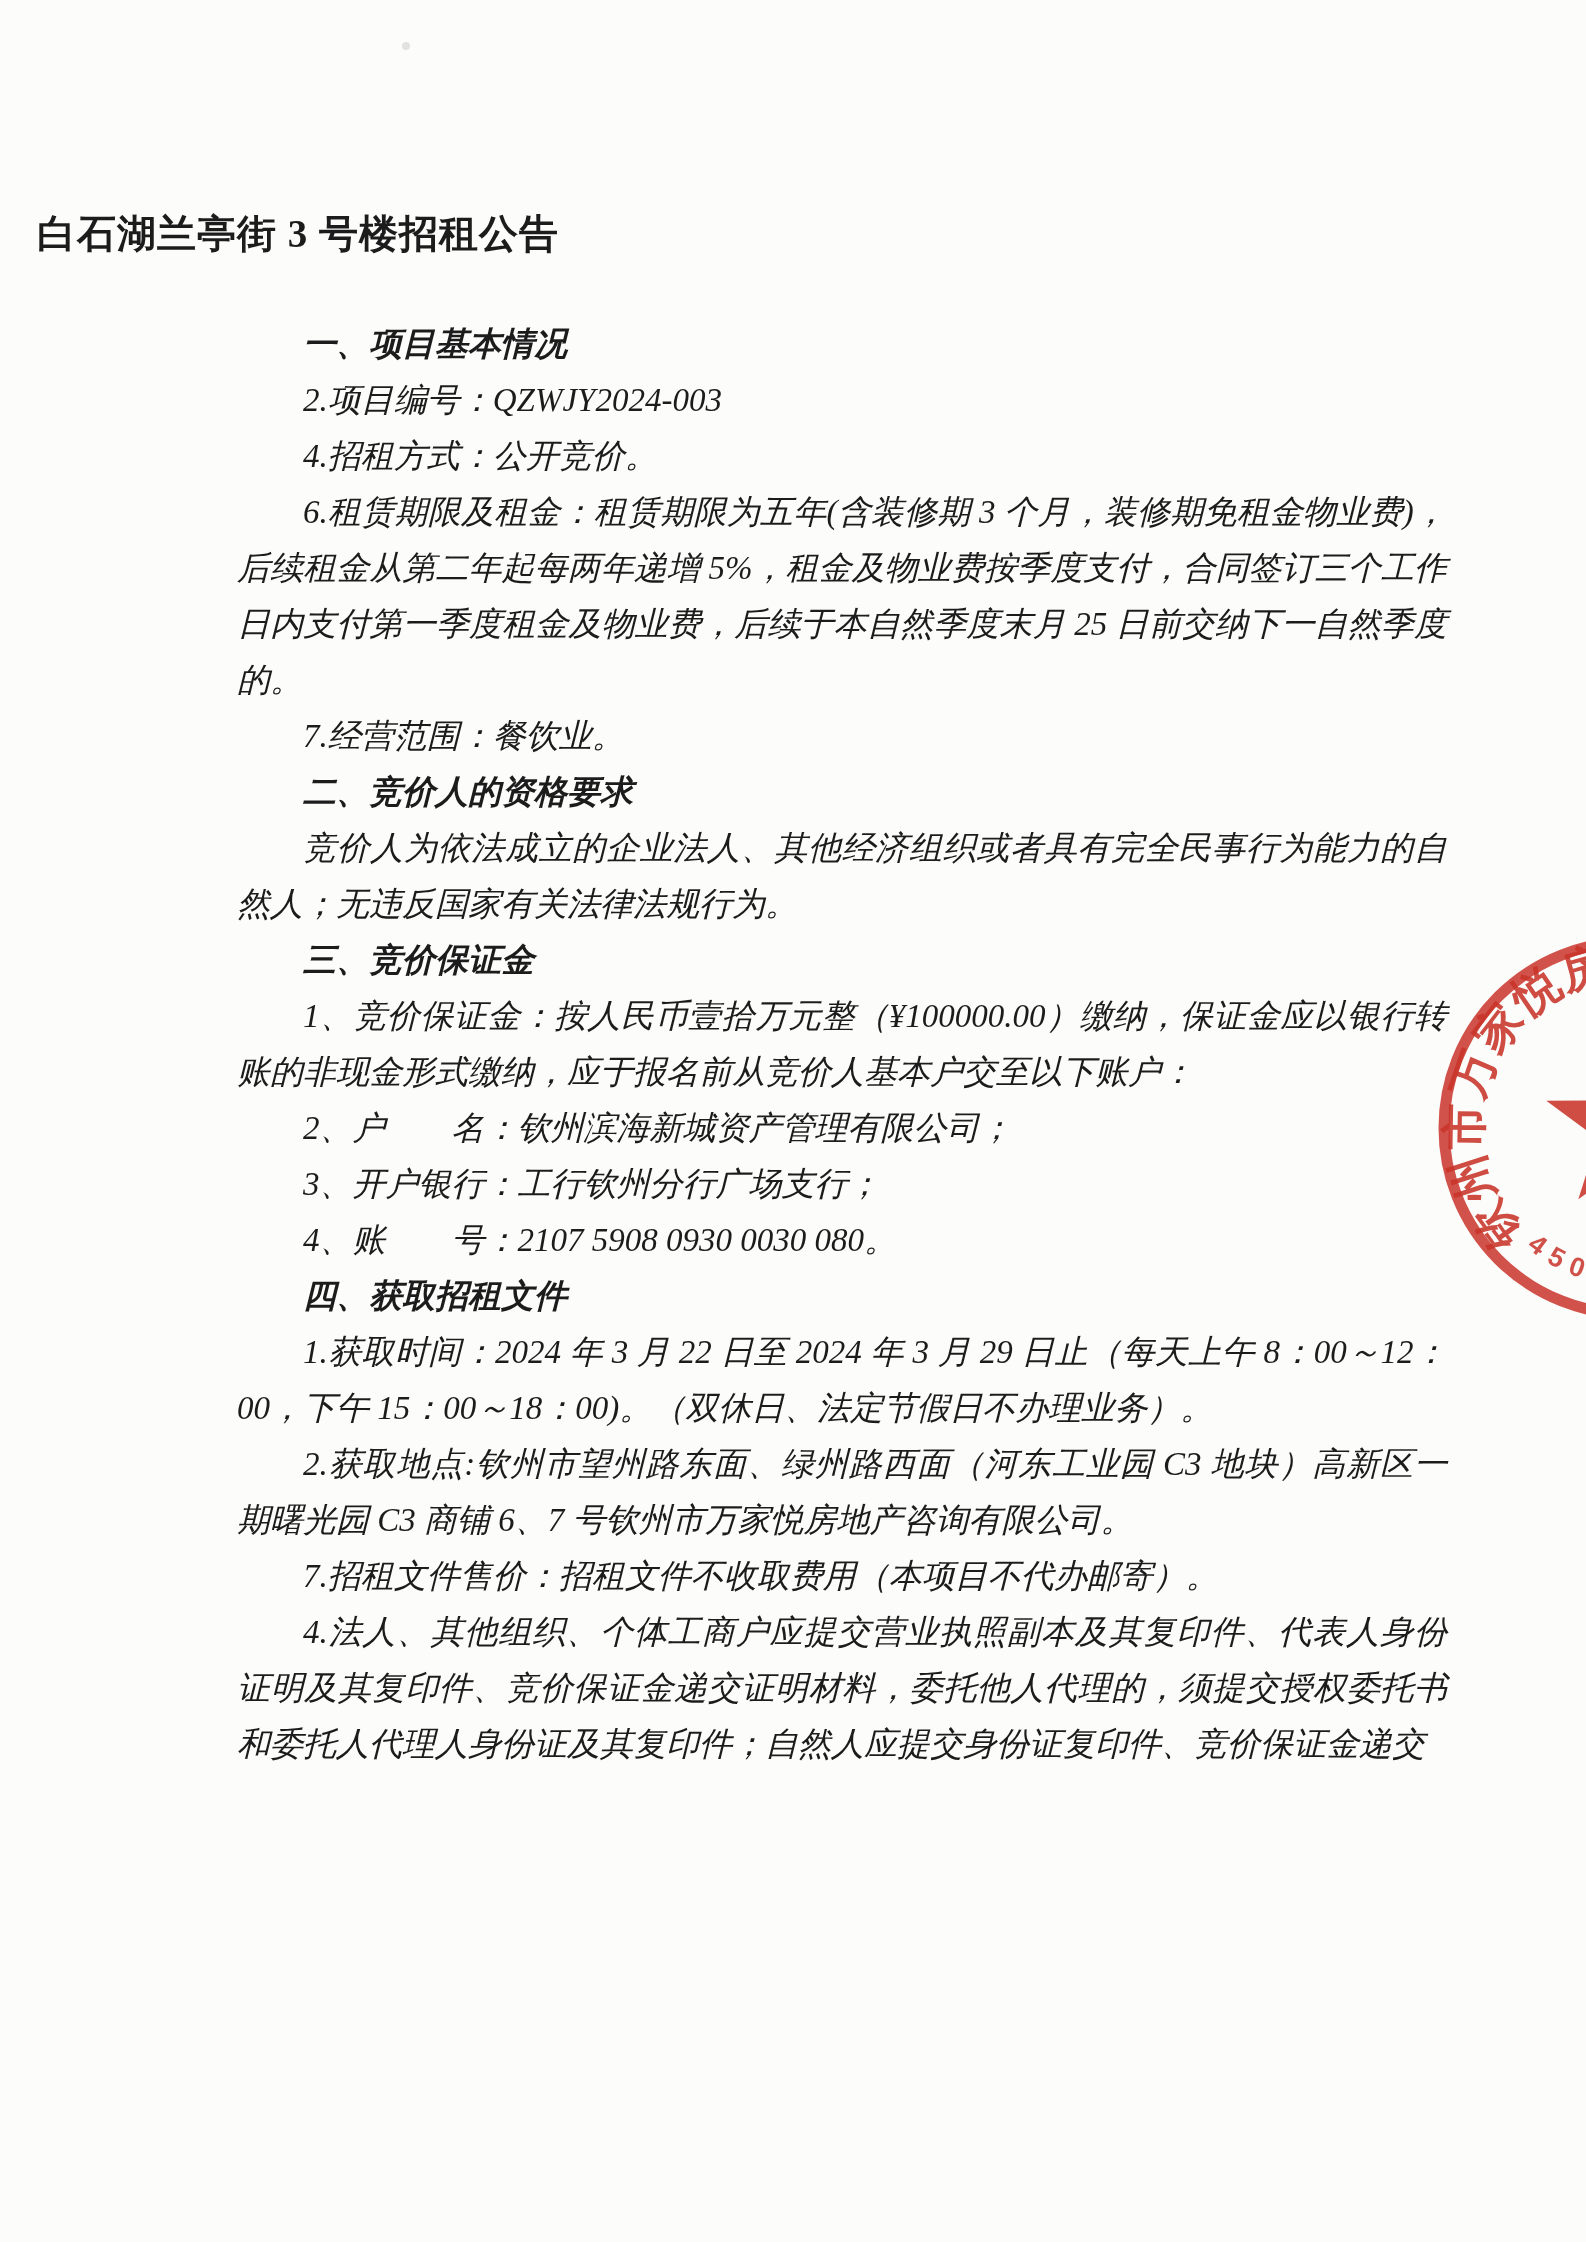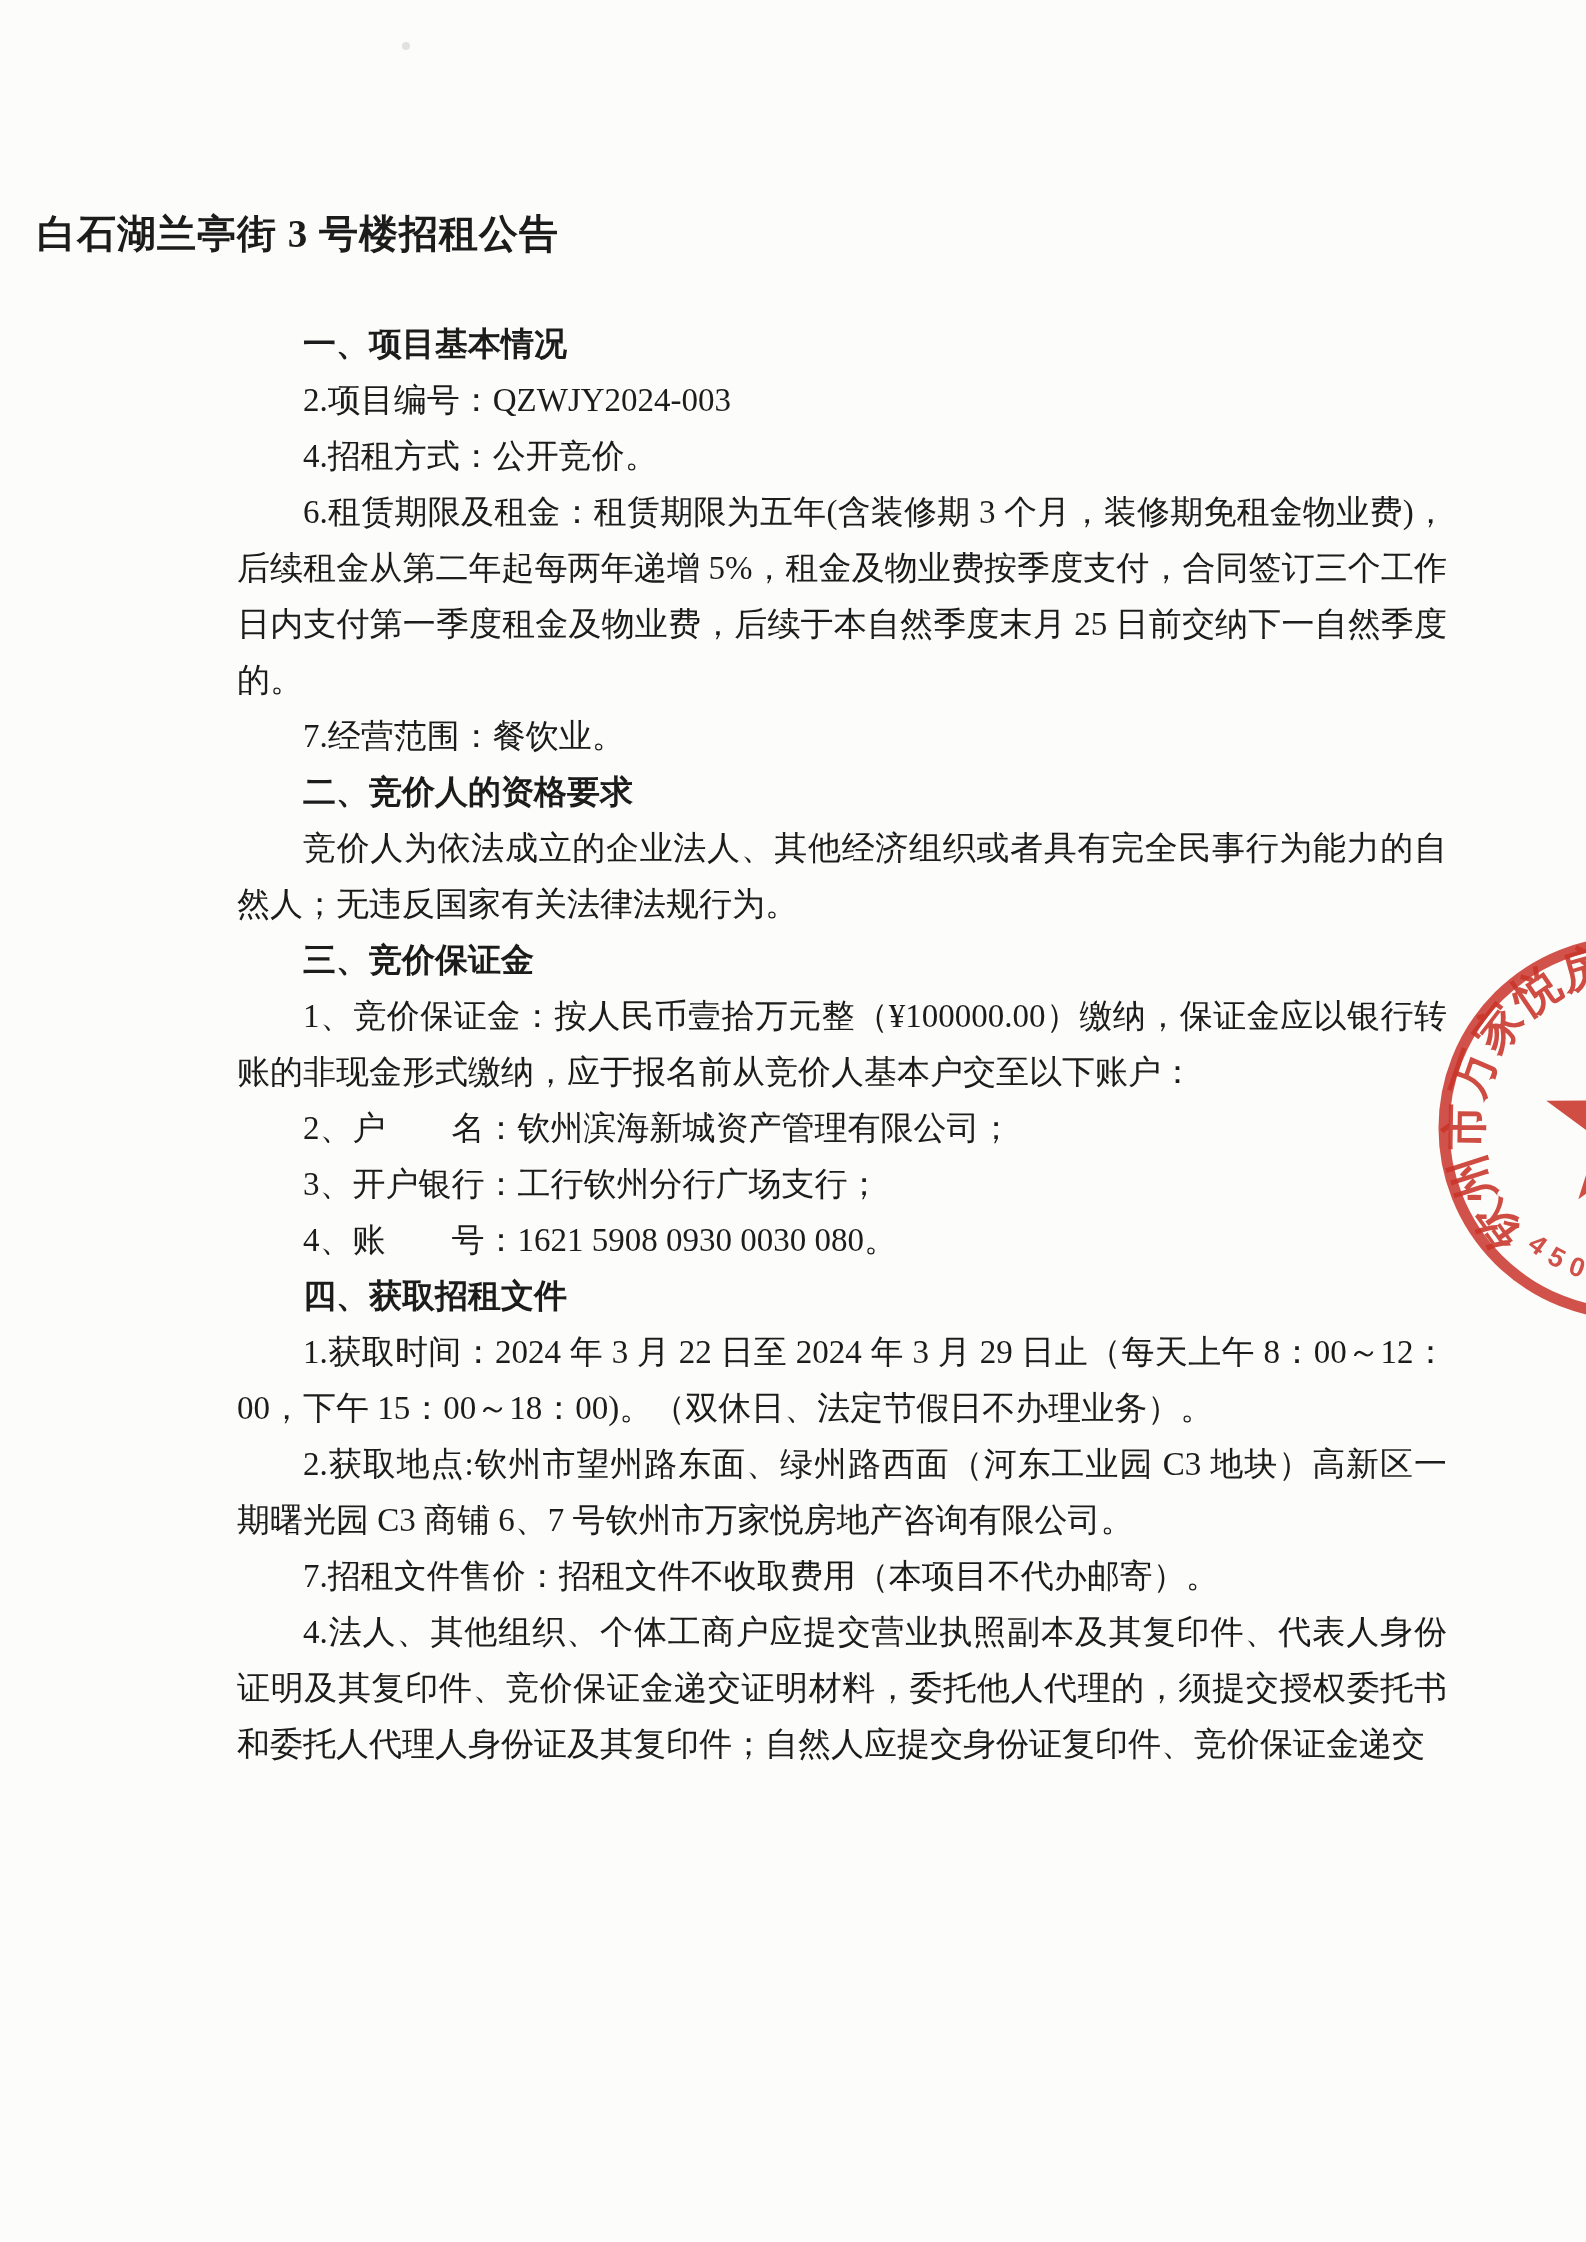--- a/index.html
+++ b/index.html
@@ -25,20 +25,21 @@
     padding-left: 37px;
   }
   .body-text {
     position: absolute;
     top: 316px;
     left: 237px;
     width: 1210px;
     font-size: 33px;
     line-height: 56px;
     text-align: justify;
+    font-style: italic;
   }
   .body-text p {
     margin: 0;
     text-indent: 2em;
   }
   .body-text p.h {
     font-family: "Liberation Sans", sans-serif;
     font-weight: bold;
   }
   .seal {
@@ -77,21 +78,21 @@
     <p class="b">2.项目编号：QZWJY2024-003</p>
     <p class="b">4.招租方式：公开竞价。</p>
     <p class="b">6.租赁期限及租金：租赁期限为五年(含装修期 3 个月，装修期免租金物业费)，后续租金从第二年起每两年递增 5%，租金及物业费按季度支付，合同签订三个工作日内支付第一季度租金及物业费，后续于本自然季度末月 25 日前交纳下一自然季度的。</p>
     <p class="b">7.经营范围：餐饮业。</p>
     <p class="h">二、竞价人的资格要求</p>
     <p class="b">竞价人为依法成立的企业法人、其他经济组织或者具有完全民事行为能力的自然人；无违反国家有关法律法规行为。</p>
     <p class="h">三、竞价保证金</p>
     <p class="b">1、竞价保证金：按人民币壹拾万元整（¥100000.00）缴纳，保证金应以银行转账的非现金形式缴纳，应于报名前从竞价人基本户交至以下账户：</p>
     <p class="b">2、户　　名：钦州滨海新城资产管理有限公司；</p>
     <p class="b">3、开户银行：工行钦州分行广场支行；</p>
-    <p class="b">4、账　　号：1621 5908 0930 0030 080。</p>
+    <p class="b">4、账　　号：2107 5908 0930 0030 080。</p>
     <p class="h">四、获取招租文件</p>
     <p class="b">1.获取时间：2024 年 3 月 22 日至 2024 年 3 月 29 日止（每天上午 8：00～12：00，下午 15：00～18：00)。（双休日、法定节假日不办理业务）。</p>
     <p class="b">2.获取地点:钦州市望州路东面、绿州路西面（河东工业园 C3 地块）高新区一期曙光园 C3 商铺 6、7 号钦州市万家悦房地产咨询有限公司。</p>
     <p class="b">7.招租文件售价：招租文件不收取费用（本项目不代办邮寄）。</p>
     <p class="b">4.法人、其他组织、个体工商户应提交营业执照副本及其复印件、代表人身份证明及其复印件、竞价保证金递交证明材料，委托他人代理的，须提交授权委托书和委托人代理人身份证及其复印件；自然人应提交身份证复印件、竞价保证金递交</p>
   </div>
 
   <svg class="seal" viewBox="0 0 420 420" aria-hidden="true">
     <defs>
       <path id="arcText" d="M 104,316 A 150,150 0 1 1 316,316" fill="none"></path>

